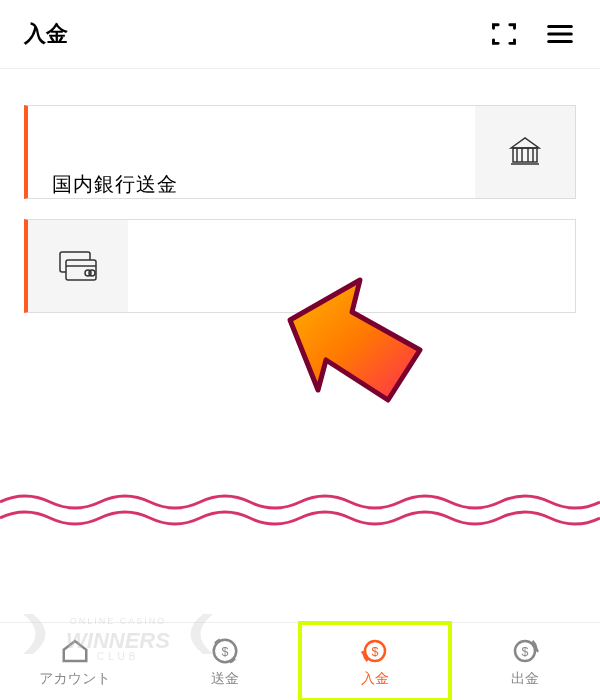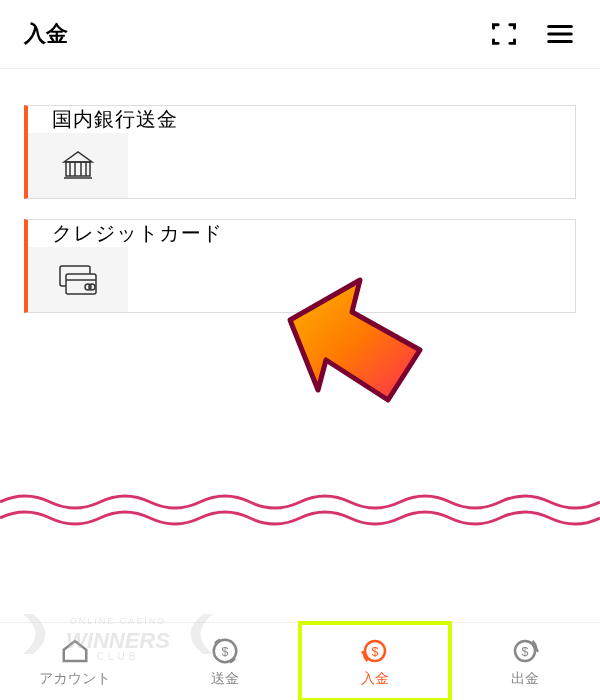--- a/index.html
+++ b/index.html
@@ -33,29 +33,28 @@
       display: flex;
       align-items: center;
       justify-content: center;
       cursor: pointer;
     }
     .content {
       padding: 36px 24px 0 24px;
     }
     .payment-option {
       display: flex;
-      align-items: flex-start;
+      align-items: flex-end;
       justify-content: space-between;
       border: 1px solid #ddd;
       border-left: 4px solid #ff5a1f;
       margin-bottom: 20px;
       height: 94px;
       cursor: pointer;
       position: relative;
-      flex-direction: column;
     }
     .payment-label {
       font-size: 20px;
       padding-left: 24px;
       letter-spacing: 1px;
     }
     .payment-icon-box {
       width: 100px;
       height: 100%;
       background: #f5f5f5;
@@ -163,21 +162,20 @@
         <line x1="12" y1="16" x2="12" y2="30"></line>
         <line x1="17" y1="16" x2="17" y2="30"></line>
         <line x1="23" y1="16" x2="23" y2="30"></line>
         <line x1="28" y1="16" x2="28" y2="30"></line>
         <line x1="6" y1="32" x2="34" y2="32"></line>
       </svg>
     </div>
   </div>
 
   <div class="payment-option">
-    <span class="payment-label">クレジットカード</span>
     <div class="payment-icon-box">
       <svg width="44" height="36" viewBox="0 0 44 36" fill="none" stroke="#333" stroke-width="1.5">
         <rect x="4" y="4" width="30" height="20" rx="2"></rect>
         <rect x="10" y="12" width="30" height="20" rx="2" fill="#f5f5f5"></rect>
         <line x1="10" y1="18" x2="40" y2="18"></line>
         <circle cx="32" cy="25" r="3"></circle>
         <circle cx="36" cy="25" r="3"></circle>
       </svg>
     </div>
   </div>

